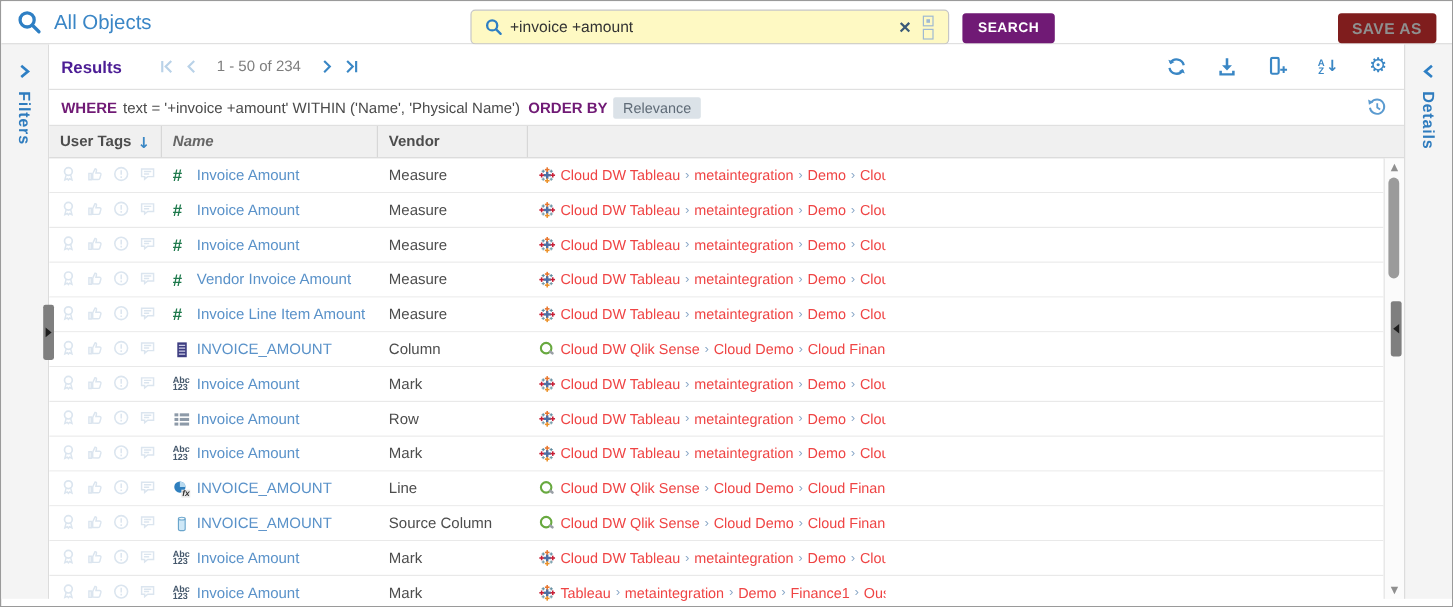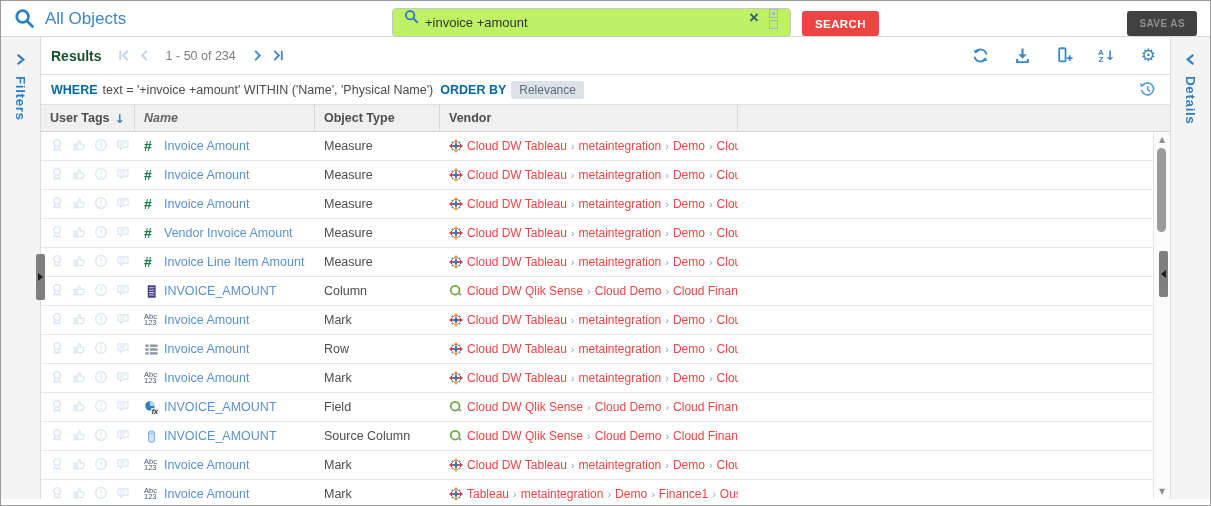--- a/index.html
+++ b/index.html
@@ -6,67 +6,67 @@
   body { background:#e9e9e9; font-family:"Liberation Sans", sans-serif; }
   .app { width:1211px; height:506px; background:#fff; border:1px solid #9a9a9a;
          position:relative; overflow:hidden; font-size:12.5px; color:#4d4d4d; }
 
   
   .topbar { height:36px; border-bottom:1px solid #d9d9d9; display:flex; align-items:center; position:relative; background:#fff; }
   .logo { margin-left:13px; color:#2e7fc4; display:flex; align-items:center; }
   .logo svg { width:21px; height:21px; }
   .app-title { margin-left:10px; font-size:17px; color:#3a86c6; }
   .searchbox { position:absolute; left:391px; top:7px; width:399px; height:29px;
-               border:1px solid #c6c6c6; border-radius:4px; background:#bef264;
-               display:flex; padding:0 8px; }
+               border:1px solid #c6c6c6; border-radius:4px; background:#fef9c3;
+               display:flex; align-items:center; padding:0 8px; }
   .searchbox .mag { color:#2e7fc4; display:flex; margin:0 6px 0 3px; }
   .searchbox .mag svg { width:15px; height:15px; }
   .searchbox input { flex:1; border:none; outline:none; font-size:13px; color:#333;
                      font-family:"Liberation Sans", sans-serif; background:transparent; }
   .clear-x { color:#3b5a78; font-size:17px; font-weight:bold; line-height:1; cursor:pointer; padding:0 6px; }
   .sq-ic { display:inline-flex; flex-direction:column; gap:2px; margin:0 4px; cursor:pointer; }
   .sq-ic .sq { width:9px; height:9px; border:1.5px solid #9fb9d2; position:relative; }
   .sq-ic .sq.dot::after { content:""; position:absolute; left:2px; top:2px; width:3px; height:3px; background:#9fb9d2; }
   .search-btn { position:absolute; left:801px; top:10px; height:25px; padding:0 13px;
-                background:#ef4444; color:#fff; font-weight:bold; font-size:11.5px;
+                background:#701a75; color:#fff; font-weight:bold; font-size:11.5px;
                 border:none; border-radius:3px; letter-spacing:.4px; cursor:pointer; }
   .saveas-btn { position:absolute; right:13px; top:10px; height:25px; padding:0 12px;
-                background:#404040; color:#8f8f8f; font-weight:bold; font-size:10px;
+                background:#7f1d1d; color:#8f8f8f; font-weight:bold; font-size:13px;
                 border:none; border-radius:3px; letter-spacing:.4px; cursor:pointer; }
 
   
   .content { display:flex; height:462px; }
   .rail { width:40px; background:#f4f4f4; display:flex; flex-direction:column; align-items:center; padding-top:16px; }
   .rail.left { border-right:1px solid #dcdcdc; }
   .rail.right { border-left:1px solid #dcdcdc; }
   .rail .chev { color:#2e7fc4; display:flex; margin-bottom:10px; cursor:pointer; }
   .rail .chev svg { width:13px; height:13px; }
   .rail-label { writing-mode:vertical-rl; color:#2f7cbe; font-weight:bold; font-size:13.5px; letter-spacing:.6px; }
   .main { flex:1; display:flex; flex-direction:column; position:relative; background:#fff; min-width:0; }
 
   
   .results-bar { height:38px; border-bottom:1px solid #e0e0e0; display:flex; align-items:center; padding:0 14px 0 10px; }
-  .results-title { color:#14532d; font-weight:bold; font-size:14px; margin-right:14px; }
-  .pager { display:flex; align-items:center; gap:6px; }
+  .results-title { color:#4c1d95; font-weight:bold; font-size:14px; margin-right:29px; }
+  .pager { display:flex; gap:6px; }
   .pg { display:flex; align-items:center; cursor:pointer; }
   .pg svg { width:15px; height:15px; }
   .pg.dis { color:#b9d2e8; }
   .pg.en { color:#3a87c5; }
   .pg-range { color:#7d7d7d; font-size:12.5px; margin:0 8px; }
   .toolbar { margin-left:auto; display:flex; align-items:center; gap:25px; color:#3a87c5; }
   .tb-ic { display:flex; align-items:center; cursor:pointer; }
   .tb-ic svg { width:17px; height:17px; }
   .uni { font-family:"DejaVu Sans", sans-serif; font-size:17px; line-height:1; }
   .sort-ic { display:flex; align-items:center; }
   .sort-ic .az { font-size:8px; line-height:7px; font-weight:bold; text-align:center; }
   .sort-ic .ar { font-family:"DejaVu Sans", sans-serif; font-size:13px; font-weight:bold; margin-left:1px; }
 
   
   .query-bar { height:30px; border-bottom:1px solid #e0e0e0; display:flex; align-items:center; padding:0 14px 0 10px; white-space:nowrap; }
-  .kw { color:#0369a1; font-weight:bold; margin-right:5px;text-align:center; }
+  .kw { color:#701a75; font-weight:bold; margin-right:5px;text-align:center; }
   .cond { color:#4a4a4a; margin-right:7px; }
   .chip { background:#dbe2e8; color:#5f6b77; border-radius:2px; padding:2px 8px; font-size:12px; }
   .hist { margin-left:auto; color:#5b9bd0; display:flex; cursor:pointer; }
   .hist svg { width:17px; height:17px; }
 
   
   .tablewrap { flex:1; position:relative; min-height:0; }
   .thead { display:grid; grid-template-columns:94px 180px 125px 298px 1fr; height:27px;
            background:#f0f0f0; border-bottom:1px solid #d7d7d7; font-weight:bold; color:#4d4d4d; }
   .th { display:flex; align-items:center; padding-left:9px; border-right:1px solid #d7d7d7; overflow:hidden; }
@@ -76,21 +76,21 @@
   .tbody { margin-right:17px; overflow:hidden; }
   .trow { display:grid; grid-template-columns:94px 180px 125px 298px 1fr; height:29px;
           border-bottom:1px solid #e9e9e9; align-items:center; background:#fff; }
   .cell { display:flex; align-items:center; overflow:hidden; white-space:nowrap; padding-left:9px; }
   .tagcell { gap:8px; color:#dbe5ef; }
   .tagcell .icn svg { width:14px; height:14px; }
   .namecell a { color:#5a92c9; text-decoration:none; cursor:pointer; }
   .obj-ic { width:20px; display:flex; justify-content:flex-start; align-items:center; flex:none; }
   .obj-ic svg { width:15px; height:15px; }
   .ms { color:#1f7a4d; font-weight:bold; font-size:14px; }
-  .mk { font-size:7.5px; line-height:6.5px; font-weight:normal; color:#44576b; letter-spacing:0; }
+  .mk { font-size:7.5px; line-height:6.5px; font-weight:bold; color:#44576b; letter-spacing:0; }
   .typecell { color:#4d4d4d; }
   .ctxcell { font-size:12px; }
   .src-ic { width:18px; flex:none; display:flex; align-items:center; }
   .src-ic svg { width:14px; height:14px; }
   .ctx-link { color:#ef4444; text-decoration:none; cursor:pointer; }
   .sep { color:#8aa8c8; font-size:11px; margin:0 4px; }
 
   
   .vscroll { position:absolute; top:27px; right:0; bottom:0; width:17px; background:#fbfbfb; border-left:1px solid #e3e3e3; }
   .vs-arrow { position:absolute; left:0; width:100%; text-align:center; color:#8f8f8f; font-size:8px; font-family:"DejaVu Sans", sans-serif; }
@@ -229,23 +229,20 @@
       <div class="tablewrap">
         <div class="thead">
           <div class="th">
             <span>User Tags</span>
               <span class="sort-dn">↓</span>
           </div>
           <div class="th name-h">
               <span>Name</span>
             </div>
           <div class="th">
-              <span>Object Type</span>
-            </div>
-          <div class="th">
               <span>Vendor</span>
             </div>
           <div class="th fill"></div>
         </div>
         <div class="tbody">
             <div class="trow">
               <div class="cell tagcell">
                 <span class="icn"><svg viewBox="0 0 16 16">
                     <circle cx="8" cy="5.6" r="3.7" fill="none" stroke="currentColor" stroke-width="1.6"></circle>
                     <path d="M5.9 8.6 4.6 13.6l2.3-1.1 1.1 1.3 1.1-1.3 2.3 1.1-1.3-5" fill="none" stroke="currentColor" stroke-width="1.4"></path>
@@ -783,21 +780,21 @@
                 <span class="obj-ic">
                   <svg viewBox="0 0 16 16">
                     <circle cx="6.3" cy="6.3" r="5" fill="#2f7fbe"></circle>
                     <path d="M6.3 1.3A5 5 0 0 1 11.3 6.3L6.3 6.3Z" fill="#b7d9ef"></path>
                     <rect x="7.6" y="8.6" width="8" height="7" fill="#e8e8e8"></rect>
                     <text x="8.3" y="14.6" font-size="7.5" font-style="italic" font-weight="bold" fill="#333">fx</text>
                   </svg>
                 </span>
                 <a>INVOICE_AMOUNT</a>
               </div>
-              <div class="cell typecell">Field</div>
+              <div class="cell typecell">Line</div>
               <div class="cell ctxcell">
                 <span class="src-ic">
                   <svg viewBox="0 0 16 16">
                     <circle cx="7" cy="7" r="5" fill="none" stroke="#68a93f" stroke-width="2"></circle>
                     <rect x="9.6" y="9.8" width="5" height="2.6" rx="1.3" fill="#9aa0a6" transform="rotate(38 12 11)"></rect>
                   </svg>
                 </span>
                 <a class="ctx-link">Cloud DW Qlik Sense</a>
                 <span class="sep">›</span>
                 <a class="ctx-link">Cloud Demo</a>

